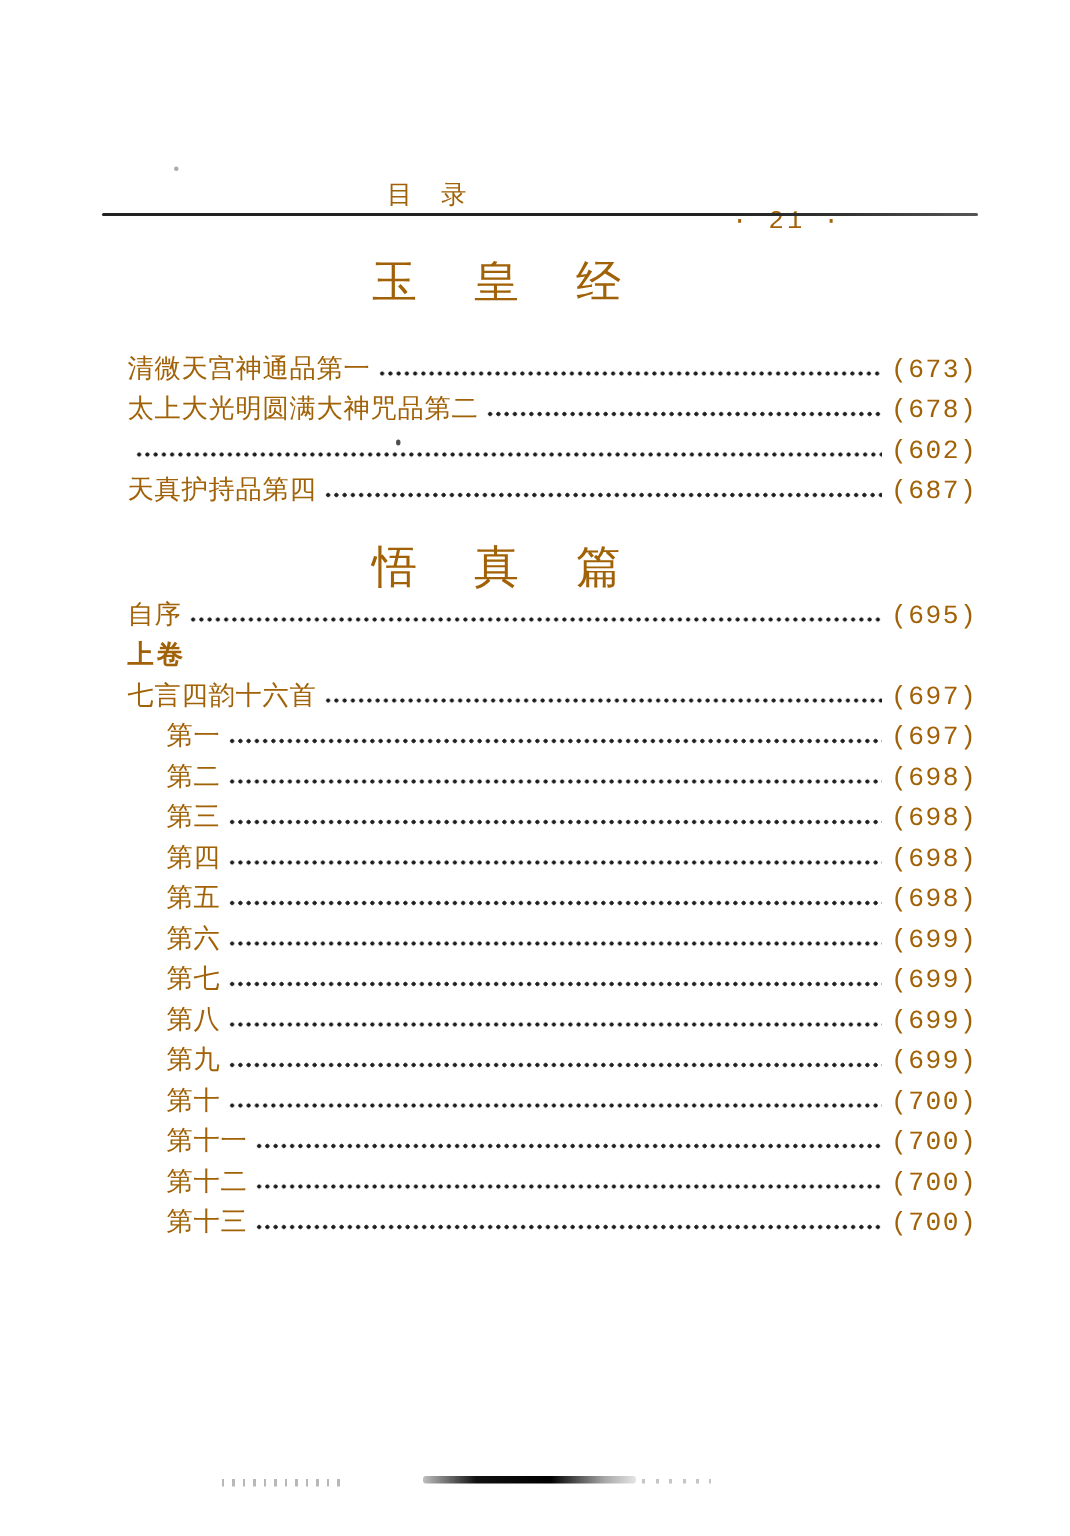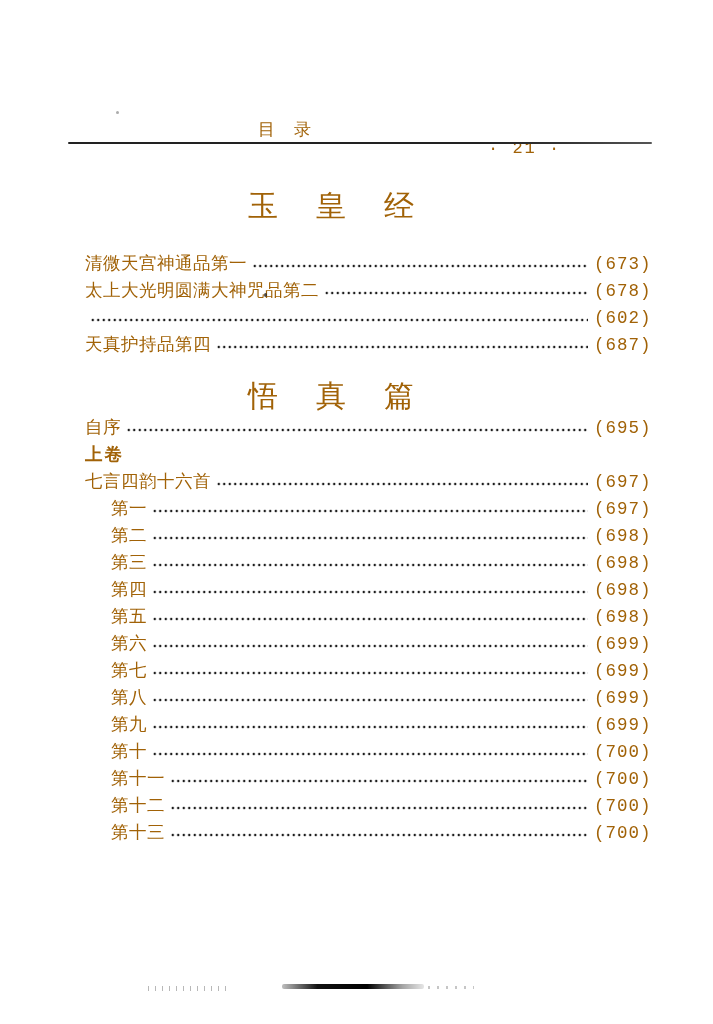--- a/index.html
+++ b/index.html
@@ -55,21 +55,21 @@
   
   .section-title {
     font-size: 30px;
     line-height: 34px;
     text-align: center;
     letter-spacing: 10px;
     transform: translateX(-24px);
     font-weight: 400;
     white-space: pre;
   }
-  .section.first .section-title { margin: 47px 0 26px 0; }
+  .section.first .section-title { margin: 30px 0 26px 0; }
   .section.rest  .section-title { margin: 22px 0 0 0; }
   
   .toc-row {
     display: flex;
     align-items: baseline;
     height: 27px;
     line-height: 27px;
     font-size: 17.5px;
     padding-left: 17px;
   }

